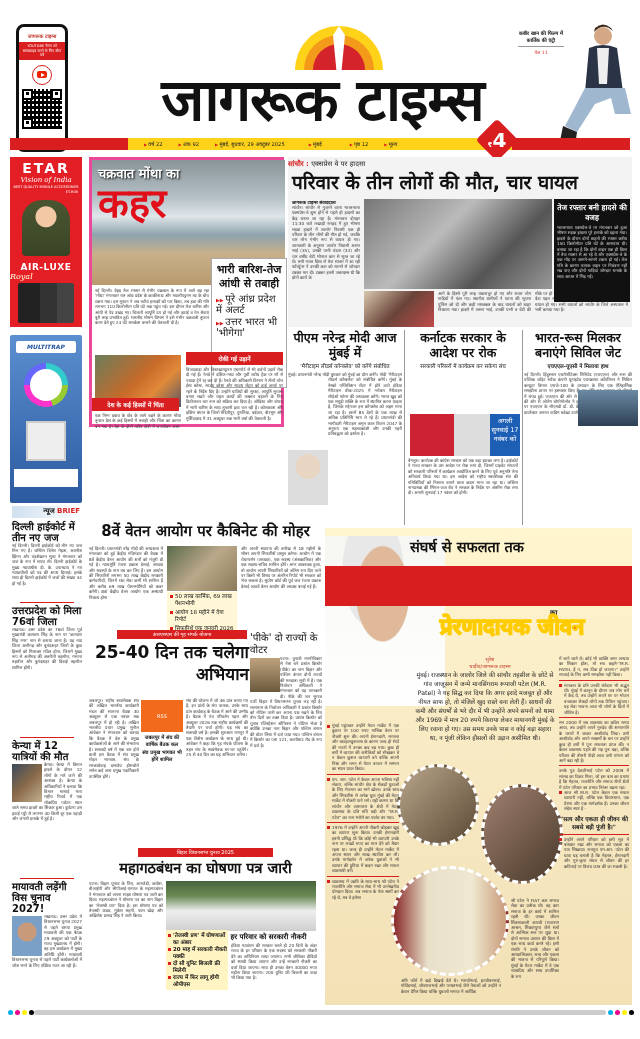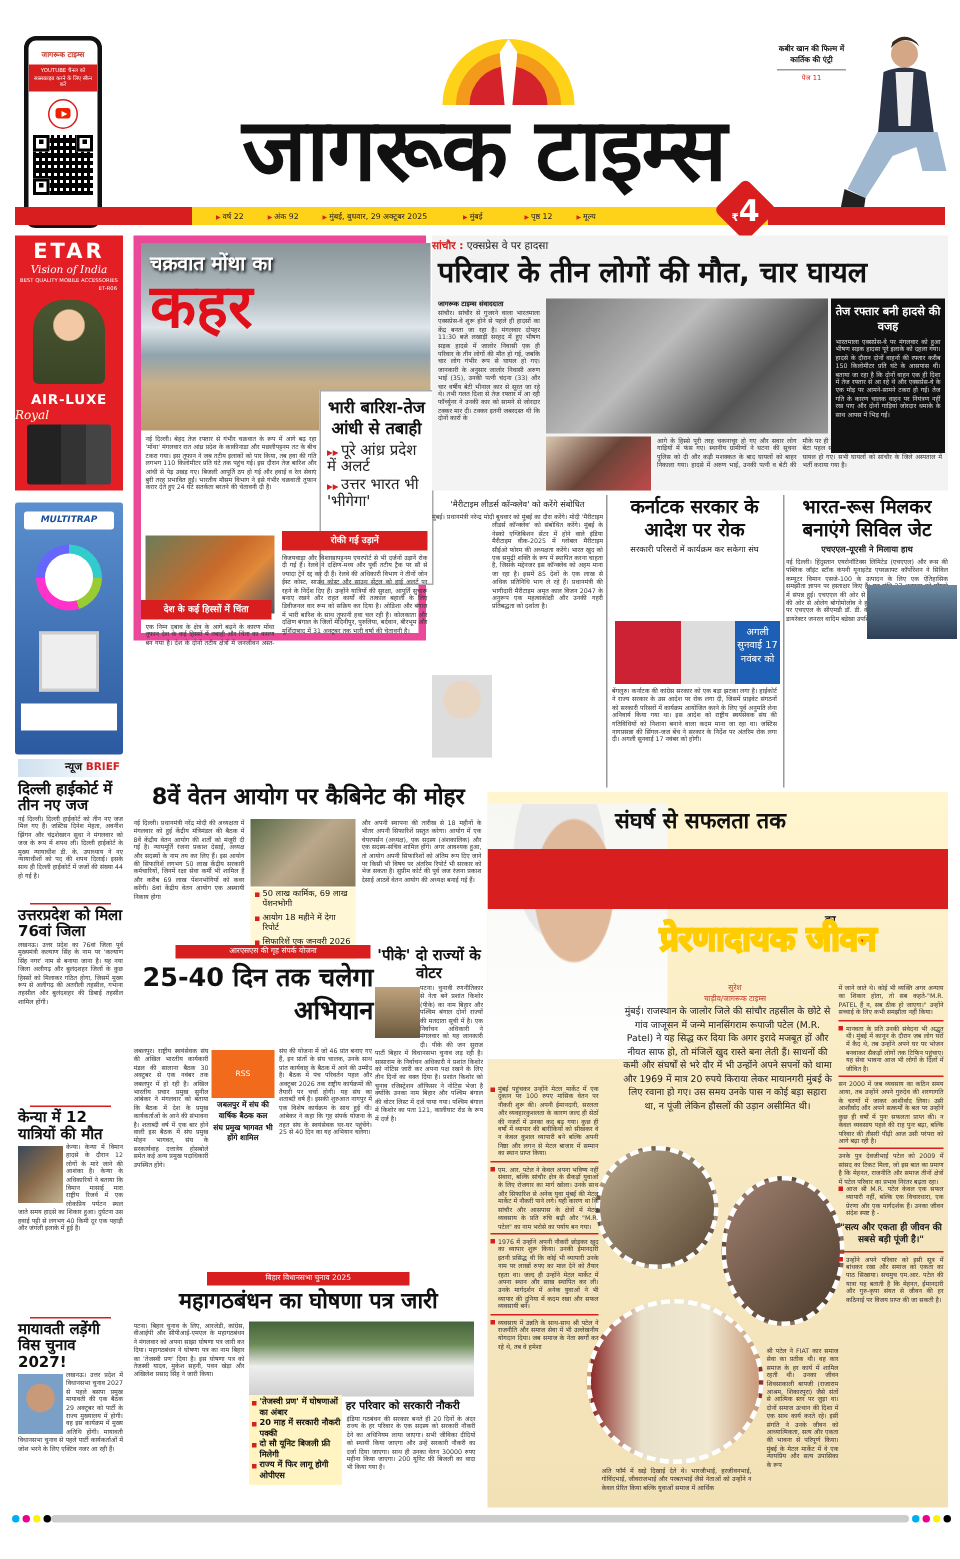--- a/index.html
+++ b/index.html
@@ -46,21 +46,21 @@
 .ad-multi .ring{width:44px;height:44px;margin:10px auto 0;border-radius:50%;background:conic-gradient(#3cc 0 25%,#9c3 25% 45%,#f3c 45% 75%,#66f 75%);position:relative}
 .ad-multi .ring:after{content:"";position:absolute;inset:6px;border-radius:50%;background:#fff}
 .ad-multi .panel{width:40px;height:40px;margin:14px auto 0;background:#eee;border:2px solid #ccc}
 .ad-multi .foot{background:#fff;margin:8px 4px 0;height:18px}
 .nb-head{left:12px;top:506px;width:70px;height:12px;background:linear-gradient(90deg,#cfe0ef,#fff);font-size:7px;font-weight:bold;text-align:right;color:#111;padding-right:2px}
 .nb-head b{color:#d81e1e}
 .brief{left:12px;width:70px}
 .brief h3{font-size:10px;line-height:11px;font-weight:bold;color:#111}
 .brief .sep{border-top:1.5px solid #d81e1e;margin:2px 8px}
 
-.storm{left:89px;top:157px;width:195px;height:270px;border:5px solid #ec4899;background:#fff}
+.storm{left:89px;top:157px;width:195px;height:270px;border:3px solid #ec4899;background:#fff}
 .storm .photo{position:absolute;left:0;top:0;width:193px;height:125px;background:linear-gradient(180deg,#8a959a 0%,#b4c0c5 30%,#dfe6ea 45%,#8fa3ad 60%,#c8b08a 75%,#b99a6e 100%)}
 .storm .kick{position:absolute;left:6px;top:4px;font-size:13px;color:#fff;font-weight:bold;text-shadow:1px 1px 2px #000}
 .storm .big{position:absolute;left:6px;top:20px;font-size:40px;color:#e10f1a;font-weight:bold;line-height:46px}
 .storm .box{position:absolute;left:119px;top:98px;width:76px;height:130px;background:#fff;border:1px solid #aaa}
 .storm .box h2{font-size:11px;line-height:14px;text-align:center;margin-top:4px}
 .storm .box .pt{font-size:10px;line-height:9px;margin:3px 4px;color:#222}
 .storm .box .pt:before{content:"▶▶ ";color:#d81e1e;font-size:5px}
 .storm .body{position:absolute;left:3px;top:128px;width:114px}
 .storm .pic2{position:absolute;left:3px;top:195px;width:86px;height:52px;background:linear-gradient(135deg,#6b7d5a,#c96a2a 50%,#e08a3a 70%,#556)}
 .storm .lab1{position:absolute;left:0;top:238px;width:87px;height:13px;background:#d81e1e;color:#fff;font-size:6px;text-align:center;line-height:13px;font-weight:bold}
@@ -89,21 +89,21 @@
 .pay .pts{position:absolute;left:78px;top:70px;width:70px;background:#fff7d6}
 .pay .pts div{font-size:5.5px;line-height:7px;padding:1px 2px 1px 8px;position:relative}
 .pay .pts div:before{content:"";position:absolute;left:3px;top:3px;width:3px;height:3px;background:#d81e1e}
 .rss{left:89px;top:630px;width:233px;height:155px}
 .rss .lab{position:absolute;left:28px;top:0;width:130px;height:9px;background:#d81e1e;color:#fff;font-size:5px;text-align:center;line-height:9px}
 .rss h1{position:absolute;left:0;top:11px;width:160px;text-align:right;font-size:17px;line-height:22px;font-weight:bold}
 .rss .logo{position:absolute;left:52px;top:70px;width:42px;height:32px;background:#f26a1b;color:#fff;font-size:5px;text-align:center;padding-top:13px}
 .rss .pts{position:absolute;left:52px;top:104px;width:42px}
 .rss .pts div{font-size:5px;line-height:6.5px;text-align:center;font-weight:bold;margin-bottom:2px}
 .pk{left:250px;top:632px;width:72px}
-.pk h2{font-size:10px;line-height:12px;text-align:center;font-weight:bold}
+.pk h2{font-size:10px;line-height:12px;text-align:left;font-weight:normal}
 .pk .pic{width:30px;height:34px;background:linear-gradient(#bfa27d,#6b5a3e);margin:2px 0 2px 0;float:left}
 .bihar{left:89px;top:848px;width:233px}
 .bihar .lab{margin:0 auto;width:135px;height:9px;background:#d81e1e;color:#fff;font-size:5px;text-align:center;line-height:9px}
 .bihar h1{font-size:14.5px;line-height:20px;font-weight:bold;text-align:center;margin-top:1px}
 .bihar .pic{position:absolute;left:77px;top:33px;width:150px;height:50px;background:linear-gradient(#47633c,#6a8a55 30%,#eee 60%,#cfcfcf)}
 .bihar .cap{position:absolute;left:132px;top:84px;width:95px;font-size:7px;font-weight:bold;text-align:center}
 .bihar .pts{position:absolute;left:77px;top:82px;width:62px;background:#fff4c2;padding:2px 1px}
 .bihar .pts div{font-size:5.5px;line-height:7px;font-weight:bold;padding-left:6px;position:relative}
 .bihar .pts div:before{content:"";position:absolute;left:1px;top:2px;width:3px;height:3px;background:#d81e1e}
 
@@ -246,20 +246,21 @@
   <div class="pic2"></div>
   <p class="abs tiny" style="left:150px;top:134px;width:190px;height:34px;overflow:hidden;column-count:2;column-gap:4px">आगे के हिस्से पूरी तरह चकनाचूर हो गए और सवार लोग गाड़ियों में फंस गए। स्थानीय ग्रामीणों ने घटना की सूचना पुलिस को दी और कड़ी मशक्कत के बाद घायलों को बाहर निकाला गया। हादसे में अरुण भाई, उनकी पत्नी व बेटी की मौके पर ही मौत हो गई। वहीं अरुण के चाचेरे भाई भरत और बेटा पहल सहित फॉर्च्यूनर में सवार दो युवक गंभीर रूप से घायल हो गए। सभी घायलों को सांचौर के जिले अस्पताल में भर्ती कराया गया है।</p>
   <div class="bx">
     <h4>तेज रफ्तार बनी हादसे की वजह</h4>
     <p class="tiny">भारतमाला एक्सप्रेस-वे पर मंगलवार को हुआ भीषण सड़क हादसा पूरे इलाके को दहला गया। हादसे के दौरान दोनों वाहनों की रफ्तार करीब 150 किलोमीटर प्रति घंटे के आसपास थी। बताया जा रहा है कि दोनों वाहन एक ही दिशा में तेज रफ्तार से आ रहे थे और एक्सप्रेस-वे के एक मोड़ पर आमने-सामने टकरा हो गई। तेज गति के कारण चालक वाहन पर नियंत्रण नहीं रख पाए और दोनों गाड़ियां जोरदार धमाके के साथ आपस में भिड़ गईं।</p>
   </div>
 </div>
 
 <div class="abs row3">
   <div class="c" style="left:0;width:114px">
+    <h2>पीएम नरेन्द्र मोदी आज मुंबई में</h2>
     <div class="sub">'मैरीटाइम लीडर्स कॉन्क्लेव' को करेंगे संबोधित</div>
     <p class="tiny" style="padding-left:40px;height:140px;overflow:hidden;text-indent:-40px">मुंबई। प्रधानमंत्री नरेन्द्र मोदी बुधवार को मुंबई का दौरा करेंगे। मोदी 'मैरीटाइम लीडर्स कॉन्क्लेव' को संबोधित करेंगे। मुंबई के नेस्को एग्जिबिशन सेंटर में होने वाले इंडिया मैरीटाइम वीक-2025 में ग्लोबल मैरीटाइम सीईओ फोरम की अध्यक्षता करेंगे। भारत खुद को एक समुद्री शक्ति के रूप में स्थापित करना चाहता है, जिसके मद्देनजर इस कॉन्क्लेव को अहम माना जा रहा है। इसमें 85 देशों के एक लाख से अधिक प्रतिनिधि भाग ले रहे हैं। प्रधानमंत्री की भागीदारी मैरीटाइम अमृत काल विजन 2047 के अनुरूप एक महत्वाकांक्षी और उनकी गहरी प्रतिबद्धता को दर्शाता है।</p>
     <div class="modi-pic"></div>
   </div>
   <div class="vline abs" style="left:116px;top:0;height:195px"></div>
   <div class="c" style="left:118px;width:114px">
     <h2>कर्नाटक सरकार के आदेश पर रोक</h2>
     <div class="sub">सरकारी परिसरों में कार्यक्रम कर सकेगा संघ</div>
     <div class="karn-pic"></div>
     <div class="karn-box">अगली सुनवाई 17 नवंबर को</div>

